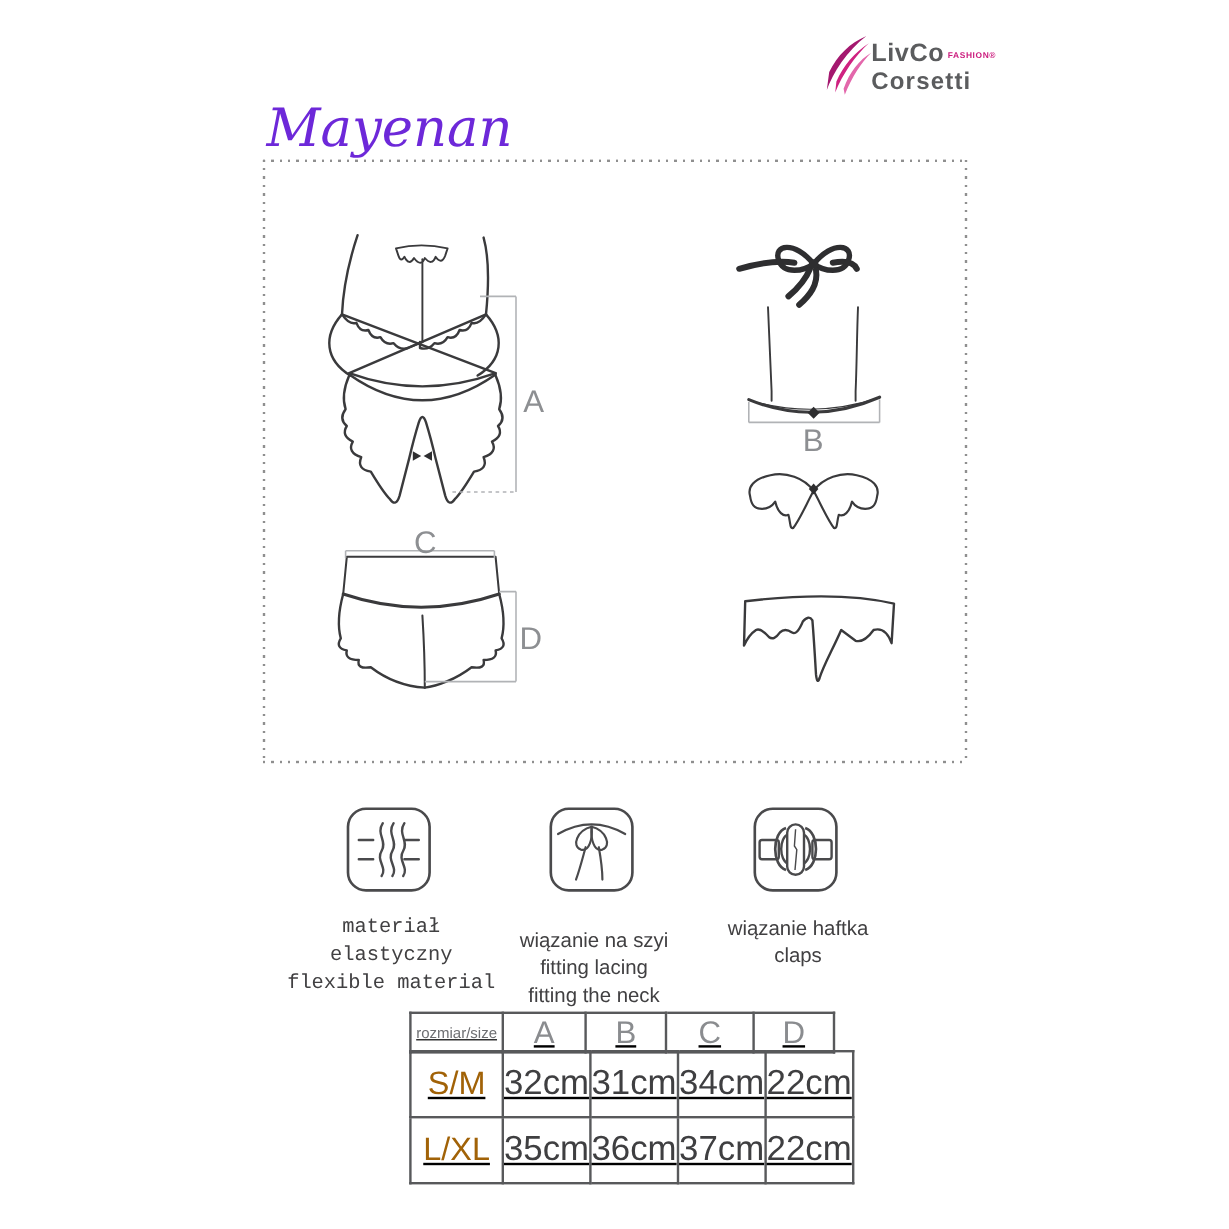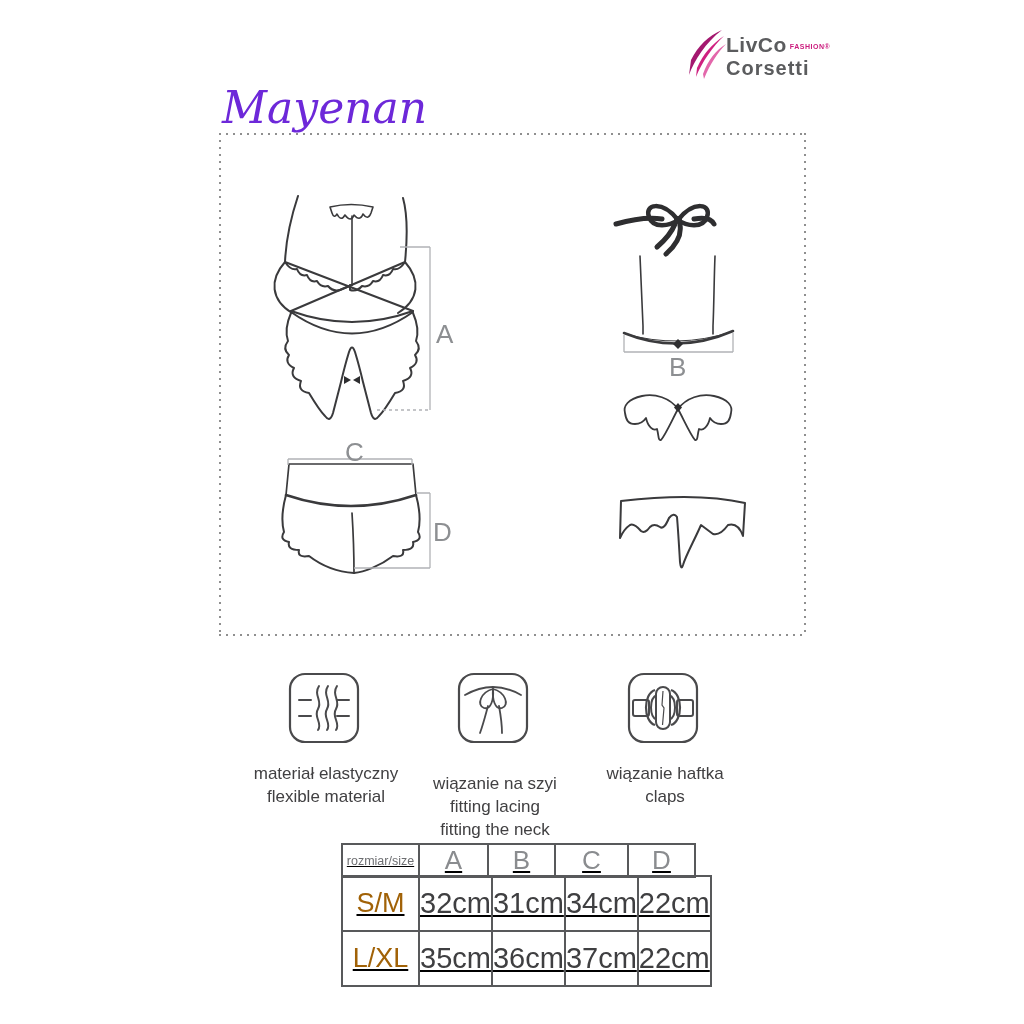--- a/index.html
+++ b/index.html
@@ -148,21 +148,21 @@
 
   <svg class="feature-icon" style="left:288px;top:672px;" width="72" height="72" viewBox="0 0 72 72">
     <rect x="2" y="2" width="68" height="68" rx="15" fill="none" stroke="#4a4a4c" stroke-width="2.2"></rect>
     <g fill="none" stroke="#4a4a4c" stroke-width="2" stroke-linecap="round">
       <path d="M11,28 H23 M11,44 H23 M49,28 H61 M49,44 H61"></path>
       <path d="M31,14 C25,23 35,29 30,37 C25,45 35,51 30,58"></path>
       <path d="M40,14 C34,23 44,29 39,37 C34,45 44,51 39,58"></path>
       <path d="M49,14 C43,23 53,29 48,37 C43,45 53,51 48,58"></path>
     </g>
   </svg>
-  <div class="feature-caption" style="left:231px;top:762px;">
+  <div class="feature-caption" style="left:231px;top:762px;font-family:Liberation Mono, monospace;">
     <div>materiał elastyczny</div>
     <div>flexible material</div>
   </div>
 
   <svg class="feature-icon" style="left:457px;top:672px;" width="72" height="72" viewBox="0 0 72 72">
     <rect x="2" y="2" width="68" height="68" rx="15" fill="none" stroke="#4a4a4c" stroke-width="2.2"></rect>
     <g fill="none" stroke="#4a4a4c" stroke-width="1.8" stroke-linecap="round">
       <path d="M8,23 Q36,7 64,23"></path>
       <path d="M36,17 C24,20 19,33 27,36 C34,38 37,27 36,17 Z"></path>
       <path d="M36,17 C48,20 53,33 45,36 C38,38 35,27 36,17 Z"></path>

